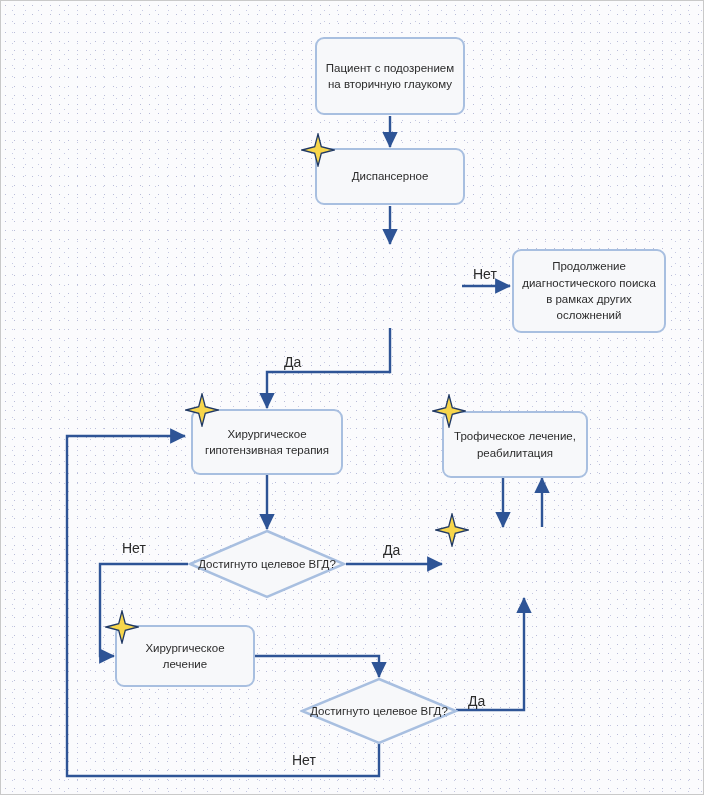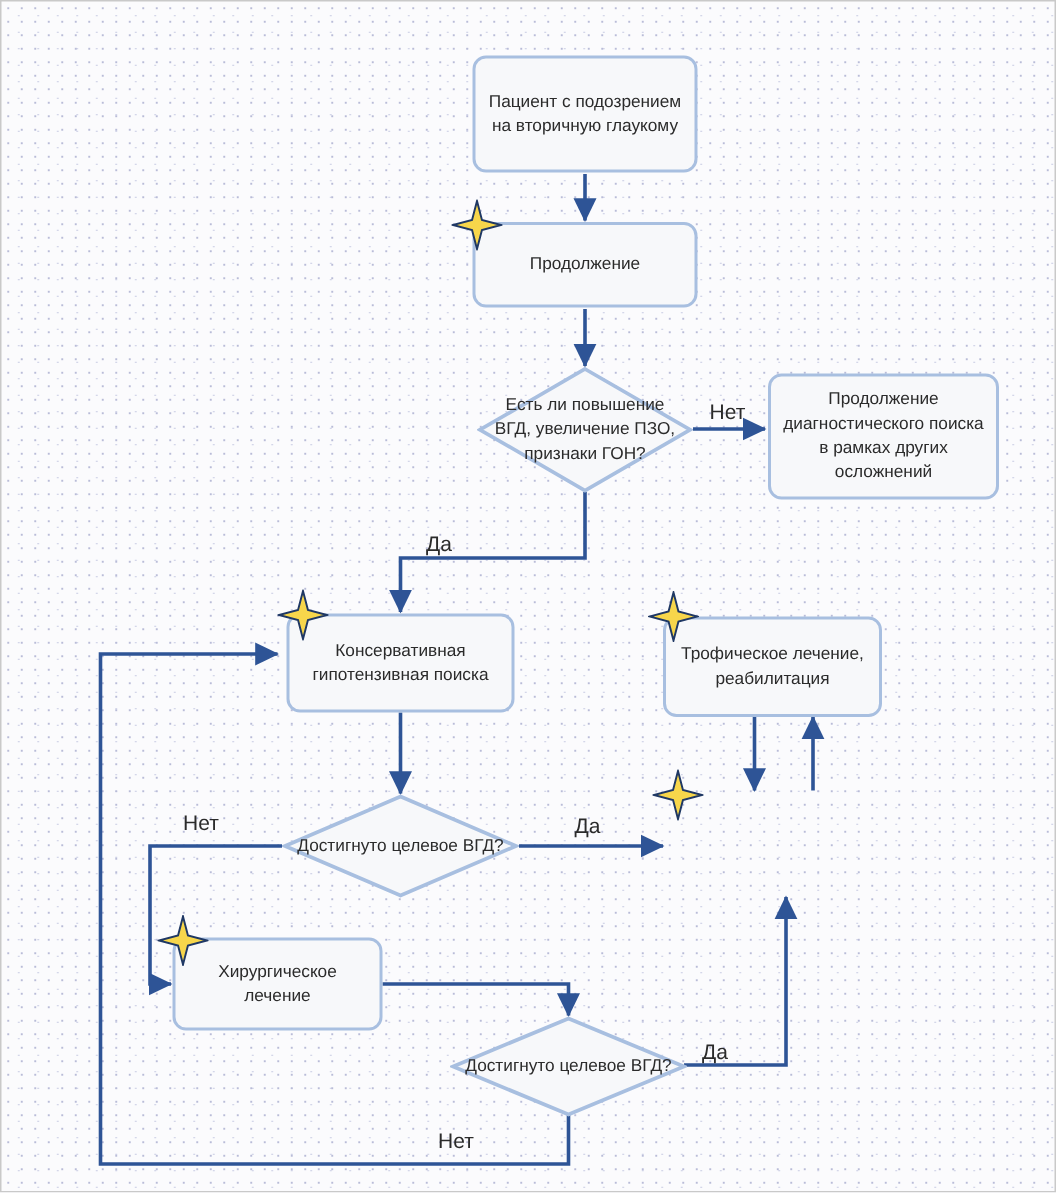--- a/index.html
+++ b/index.html
@@ -131,36 +131,30 @@
       
       <path d="M541,526 L541,477"></path>
     </g>
   </svg>
 
   <div class="node box" style="left:314px; top:36px; width:150px; height:78px;">
     <span>Пациент с подозрением на вторичную глаукому</span>
   </div>
 
   <div class="node box" style="left:314px; top:147px; width:150px; height:57px;">
-    <span>Продолжение</span>
-  </div>
-
-  <div class="diamond-wrap" style="left:317px; top:243px; width:144px; height:85px;">
-    <svg viewBox="0 0 144 85" xmlns="http://www.w3.org/2000/svg">
-      <polygon points="72,2 142,42.5 72,83 2,42.5" fill="#f7f8fa" stroke="#a8bfe0" stroke-width="2.5"></polygon>
-    </svg>
-    <div class="diamond-label">Есть ли повышение ВГД, увеличение ПЗО, признаки ГОН?</div>
-  </div>
+    <span>Диспансерное</span>
+  </div>
+
 
   <div class="node box" style="left:511px; top:248px; width:154px; height:84px;">
     <span>Продолжение диагностического поиска в рамках других осложнений</span>
   </div>
 
   <div class="node box" style="left:190px; top:408px; width:152px; height:66px;">
-    <span>Консервативная гипотензивная поиска</span>
+    <span>Хирургическое гипотензивная терапия</span>
   </div>
 
   <div class="node box" style="left:441px; top:410px; width:146px; height:67px;">
     <span>Трофическое лечение, реабилитация</span>
   </div>
 
   <div class="diamond-wrap" style="left:187px; top:528px; width:158px; height:70px;">
     <svg viewBox="0 0 158 70" xmlns="http://www.w3.org/2000/svg">
       <polygon points="79,2 156,35 79,68 2,35" fill="#f7f8fa" stroke="#a8bfe0" stroke-width="2.5"></polygon>
     </svg>

